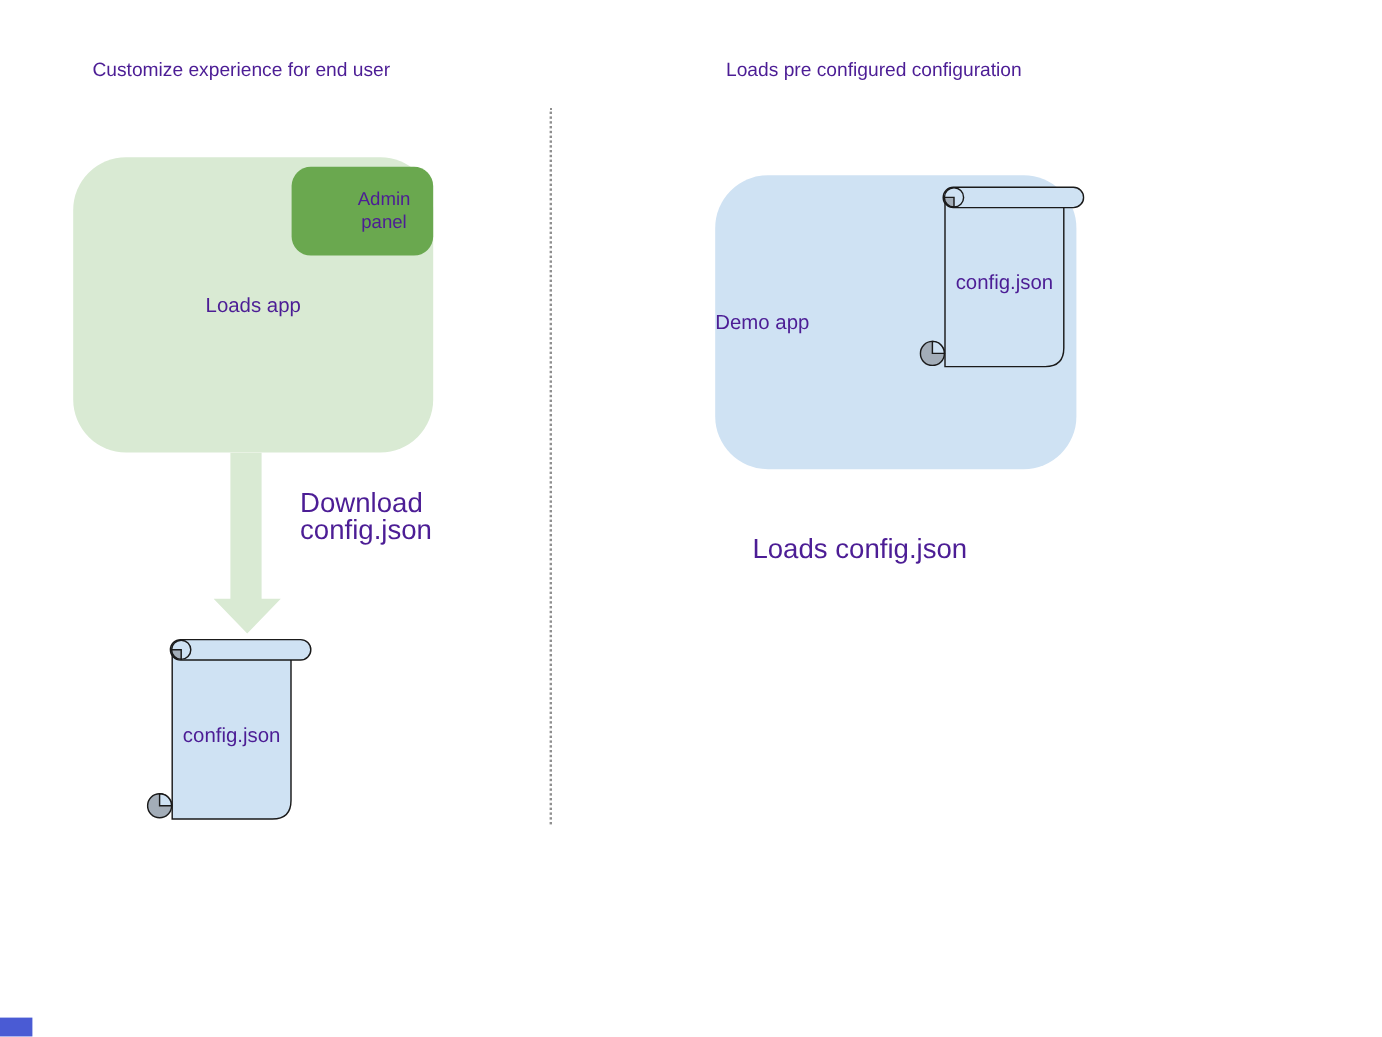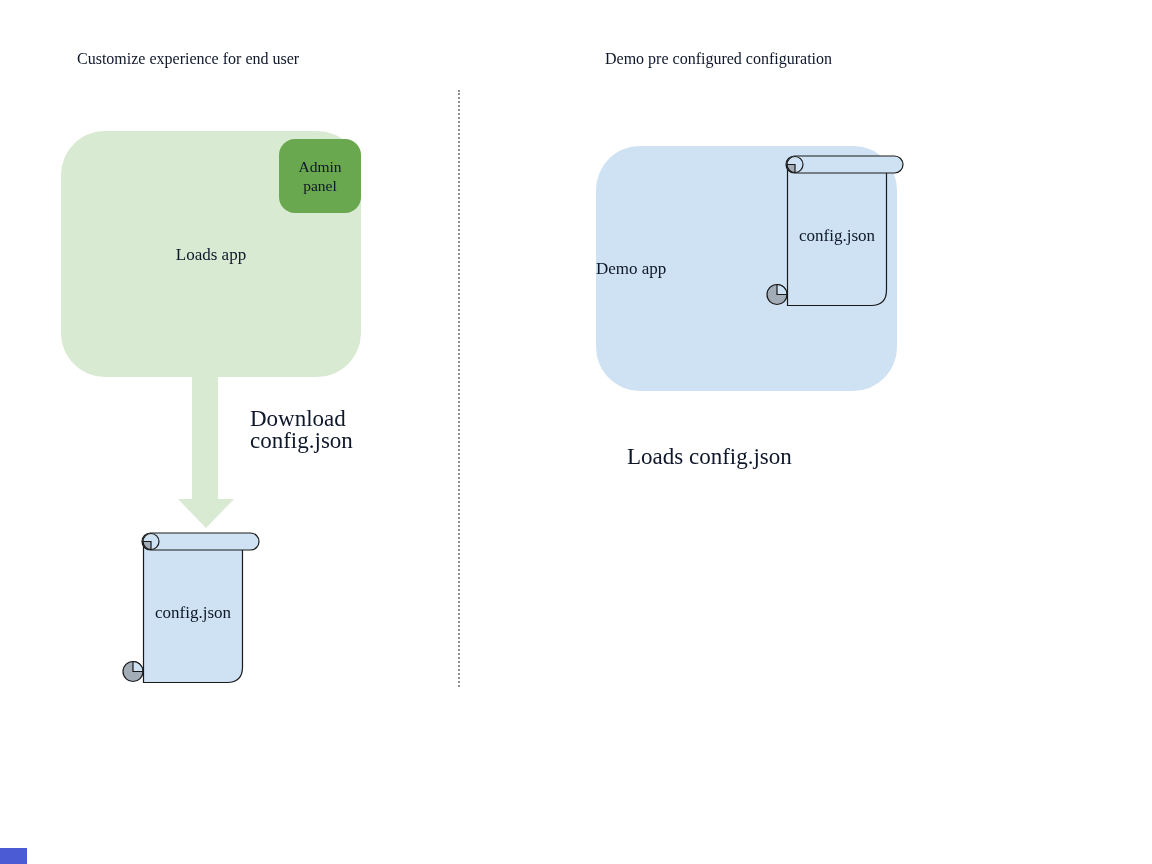--- a/index.html
+++ b/index.html
@@ -1,32 +1,32 @@
 <!DOCTYPE html>
 <html><head>
 <meta charset="utf-8">
 <style>
   html,body{margin:0;padding:0;background:#fff;}
   .canvas{
     position:relative;width:919px;height:864px;background:#ffffff;
-    font-family:Liberation Serif, serif;color:#0f172a;overflow:hidden;
+    font-family:Liberation Sans, sans-serif;color:#4c1d95;overflow:hidden;
   }
   .abs{position:absolute;}
   .section-title{font-size:16px;line-height:19px;white-space:nowrap;}
   .title-left{left:77px;top:49px;}
   .title-right{left:605px;top:49px;}
   .divider{left:458px;top:90px;height:597px;width:0;border-left:2px dotted #8f8f8f;}
   .app-box{border-radius:44px;display:flex;align-items:center;justify-content:center;}
   .admin-app{left:61px;top:131px;width:300px;height:246px;}
   .demo-app{left:596px;top:146px;width:301px;height:245px;justify-content:flex-start;}
   .app-label{font-size:17px;line-height:21px;}
   .demo-label-wrap{width:200px;display:flex;justify-content:flex-start;}
   .admin-panel{
     position:absolute;right:0;top:8px;width:82px;height:74px;border-radius:16px;
-    display:flex;align-items:center;justify-content:center;text-align:center;
+    display:flex;align-items:center;justify-content:center;text-align:center;padding-left:36px;
   }
   .admin-panel-label{font-size:15.5px;line-height:19px;width:60px;}
   .arrow-svg{left:178px;top:377px;}
   .download-label{left:250px;top:408px;width:98px;font-size:23px;line-height:22px;}
   .scroll-left{left:122px;top:532px;}
   .scroll-right{left:766px;top:155px;}
   .scroll-label{
     width:100px;height:143px;display:flex;align-items:center;justify-content:center;
     font-size:17px;
   }
@@ -34,21 +34,21 @@
   .scroll-label-right{left:787px;top:164px;}
   .caption{left:627px;top:444px;font-size:23px;white-space:nowrap;}
   .corner-marker{left:0;top:848px;width:27px;height:16px;}
 </style>
 </head>
 <body>
 
 <div class="canvas">
 
   <div class="abs section-title title-left">Customize experience for end user</div>
-  <div class="abs section-title title-right">Demo pre configured configuration</div>
+  <div class="abs section-title title-right">Loads pre configured configuration</div>
 
   <div class="abs divider"></div>
 
   <div class="abs app-box admin-app" style="background-color: rgb(217, 234, 211);">
     <div class="app-label">Loads app</div>
     <div class="admin-panel" style="background-color: rgb(106, 168, 79);">
       <div class="admin-panel-label">Admin panel</div>
     </div>
   </div>
 

